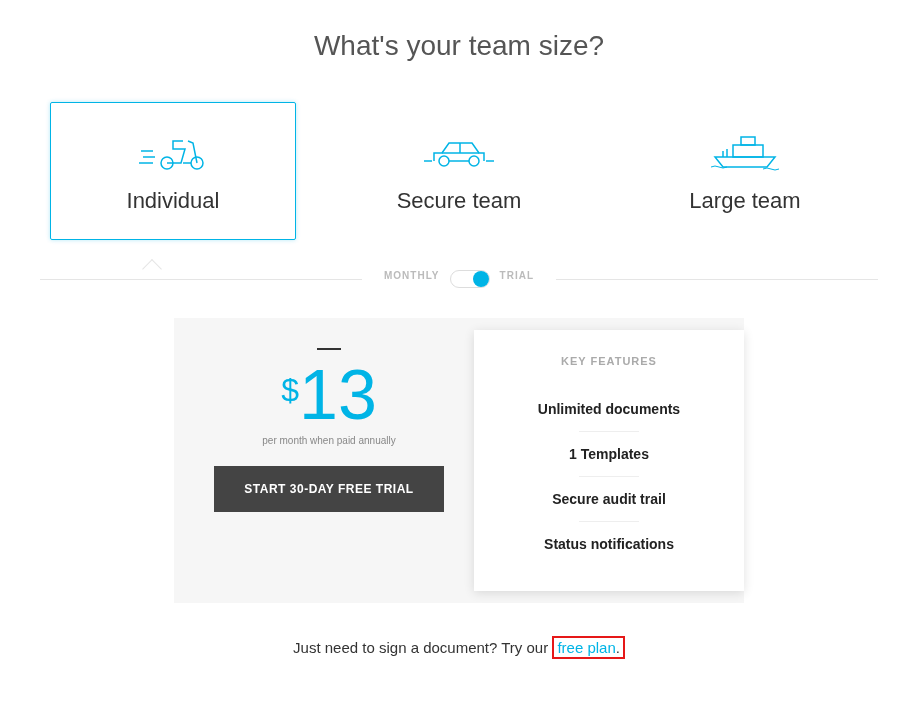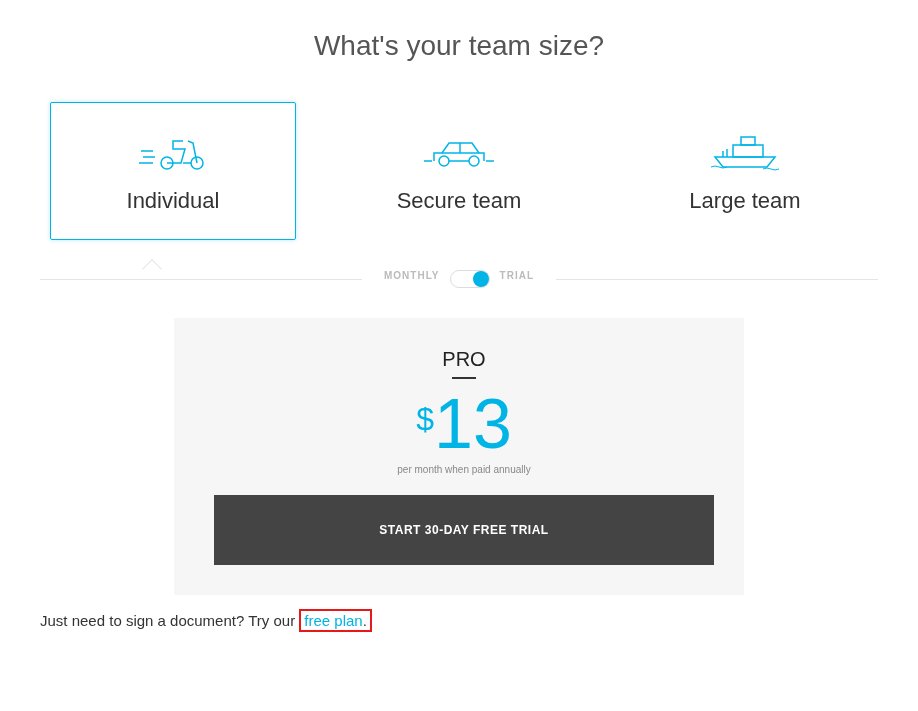--- a/index.html
+++ b/index.html
@@ -148,21 +148,21 @@
   font-size: 10px;
   color: #888;
   margin-bottom: 20px;
 }
 .cta-button {
   display: block;
   width: 100%;
   background: #444;
   color: #fff;
   border: none;
-  padding: 28px 0;
+  padding: 16px 0;
   font-size: 12px;
   font-weight: 700;
   letter-spacing: 0.5px;
   cursor: pointer;
 }
 .plan-right {
   flex: 1;
   background: #fff;
   margin: 12px 0 12px 0;
   box-shadow: 0 2px 10px rgba(0,0,0,0.12);
@@ -182,22 +182,22 @@
   color: #222;
   padding: 14px 0;
 }
 .feature-divider {
   width: 60px;
   height: 1px;
   background: #eee;
   margin: 0 auto;
 }
 .footer-line {
-  text-align: left;
-  margin-top: 14px;
+  text-align: center;
+  margin-top: 33px;
   font-size: 15px;
   color: #333;
 }
 .footer-line a {
   color: #00b4e6;
   text-decoration: none;
 }
 .free-plan-box {
   border: 2px solid #e61818;
   padding: 1px 3px;
@@ -265,26 +265,35 @@
     <span class="billing-label">MONTHLY</span>
     <div class="toggle">
       <div class="knob"></div>
     </div>
     <span class="billing-label">TRIAL</span>
   </div>
 </div>
 
 <div class="plan-card">
   <div class="plan-left">
-    <div class="plan-name">PRO</div>
     <div class="underline"></div>
     <div class="price-wrap">
       <span class="currency">$</span>
       <span class="price">13</span>
     </div>
     <div class="price-sub">per month when paid annually</div>
     <button class="cta-button">START 30-DAY FREE TRIAL</button>
   </div>
+  <div class="plan-right">
+    <div class="kf-title">KEY FEATURES</div>
+    <div class="feature">Unlimited documents</div>
+    <div class="feature-divider"></div>
+    <div class="feature">1 Templates</div>
+    <div class="feature-divider"></div>
+    <div class="feature">Secure audit trail</div>
+    <div class="feature-divider"></div>
+    <div class="feature">Status notifications</div>
+  </div>
 </div>
 
 <div class="footer-line">
   <span>Just need to sign a document? Try our </span><span class="free-plan-box"><a href="#">free plan</a><span>.</span></span>
 </div>
 
 </body></html>

